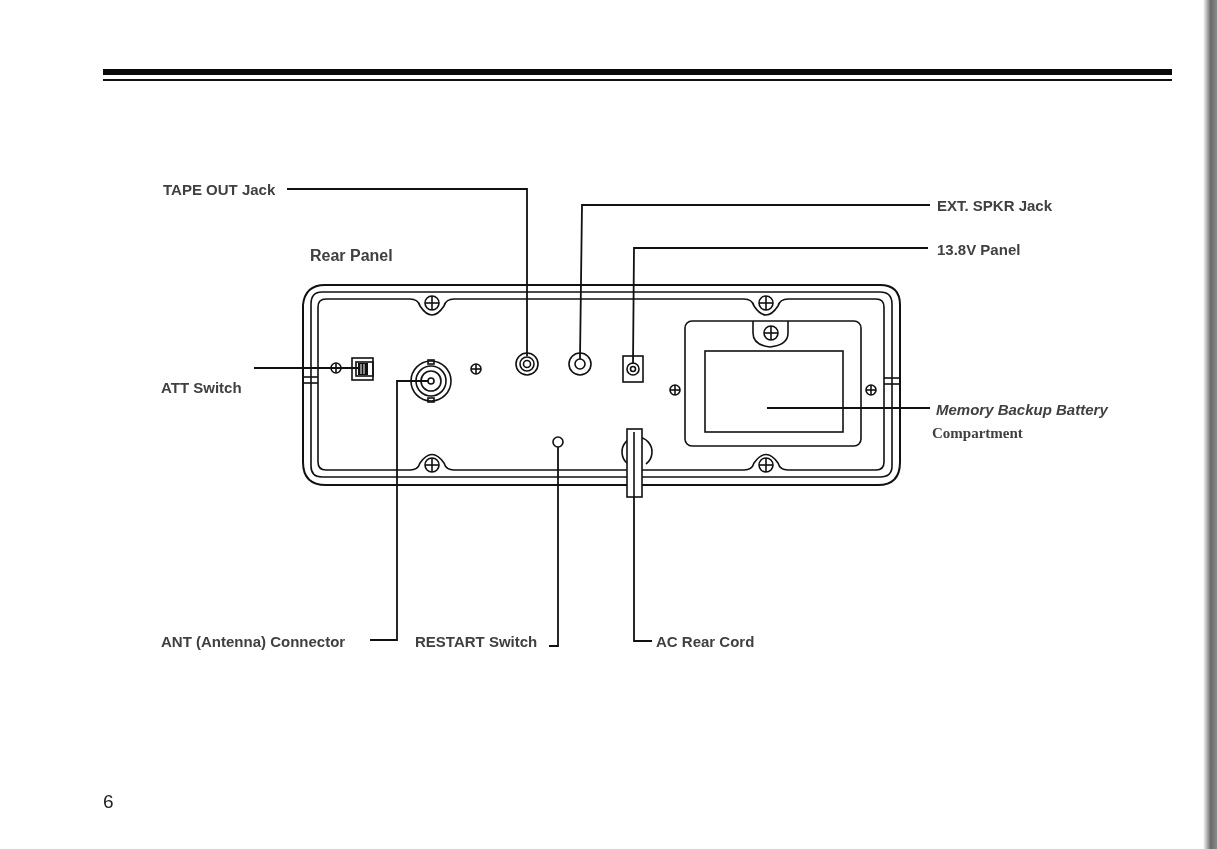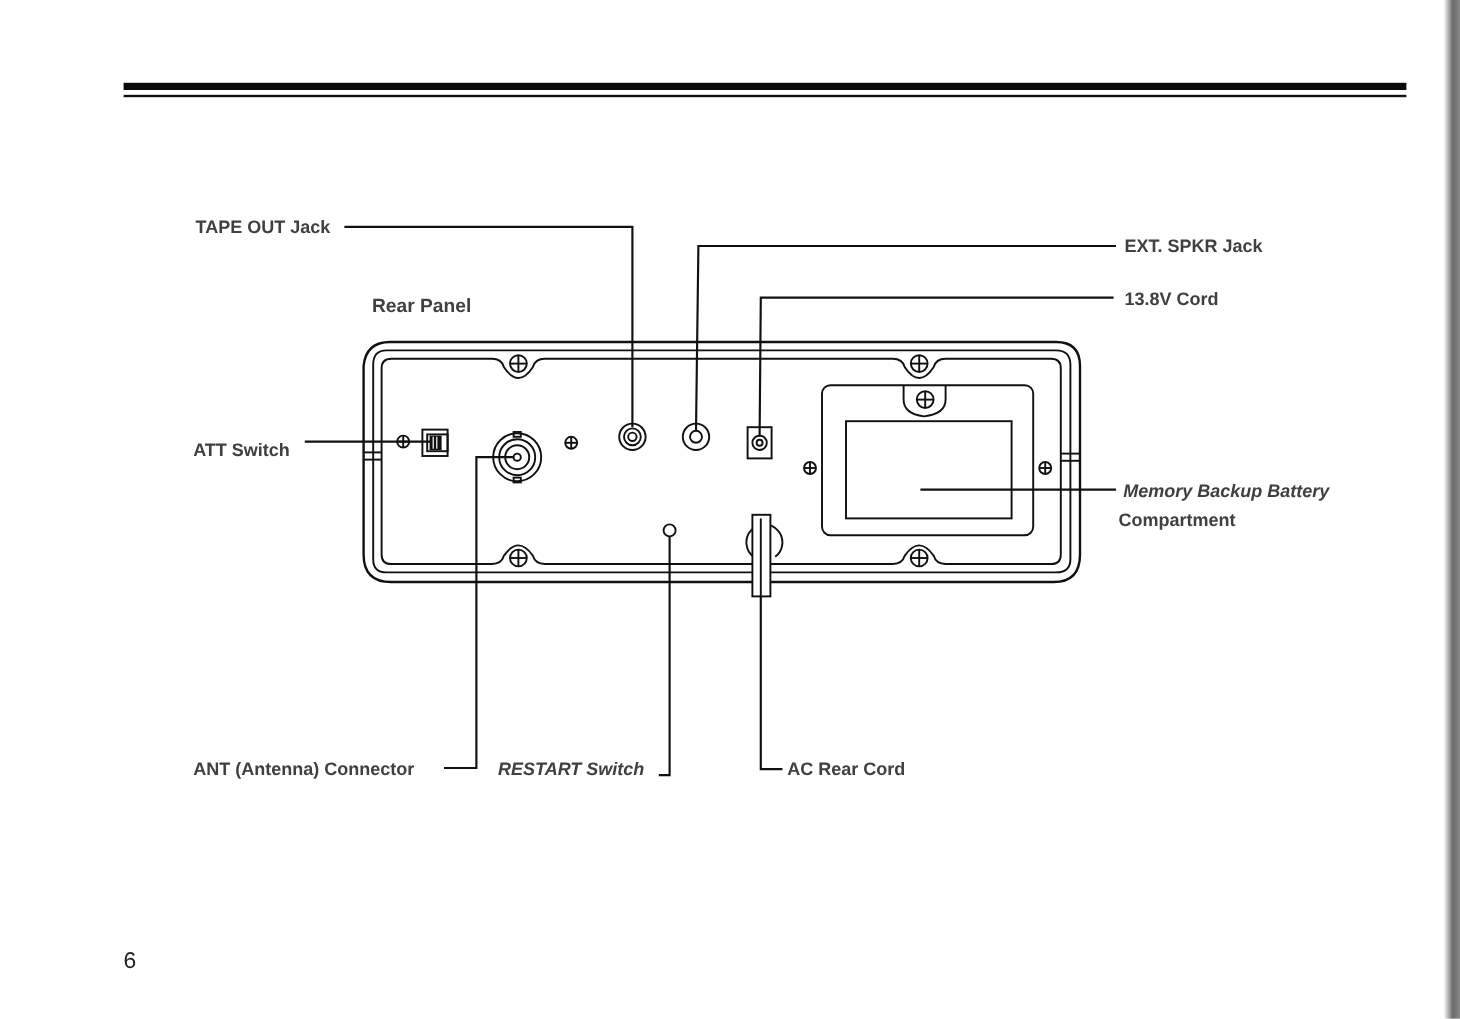--- a/index.html
+++ b/index.html
@@ -132,21 +132,21 @@
     <polyline points="370,640 397,640 397,381 428,381"></polyline>
     <polyline points="549,646 558,646 558,447"></polyline>
     <polyline points="652,641 634,641 634,497"></polyline>
     <polyline points="767,408 930,408"></polyline>
   </g>
 </svg>
 
 <div class="label" style="left:163px; top:182px;">TAPE OUT Jack</div>
 <div class="label" style="left:310px; top:248px; font-size:16px;">Rear Panel</div>
 <div class="label" style="left:937px; top:198px;">EXT. SPKR Jack</div>
-<div class="label" style="left:937px; top:242px;">13.8V Cord</div>
-<div class="label" style="left:161px; top:368px;">ATT Switch</div>
+<div class="label" style="left:937px; top:242px;">13.8V Panel</div>
+<div class="label" style="left:161px; top:380px;">ATT Switch</div>
 <div class="label" style="left:936px; top:402px;font-style:italic;">Memory Backup Battery</div>
-<div class="label" style="left:932px; top:426px;">Compartment</div>
+<div class="label" style="left:932px; top:426px;font-family:Liberation Serif, serif;">Compartment</div>
 <div class="label" style="left:161px; top:634px;text-align:right;">ANT (Antenna) Connector</div>
-<div class="label" style="left:415px; top:634px;font-style:italic;">RESTART Switch</div>
+<div class="label" style="left:415px; top:634px;">RESTART Switch</div>
 <div class="label" style="left:656px; top:634px;">AC Rear Cord</div>
 
 <div class="page-number">6</div>
 
 </body></html>

